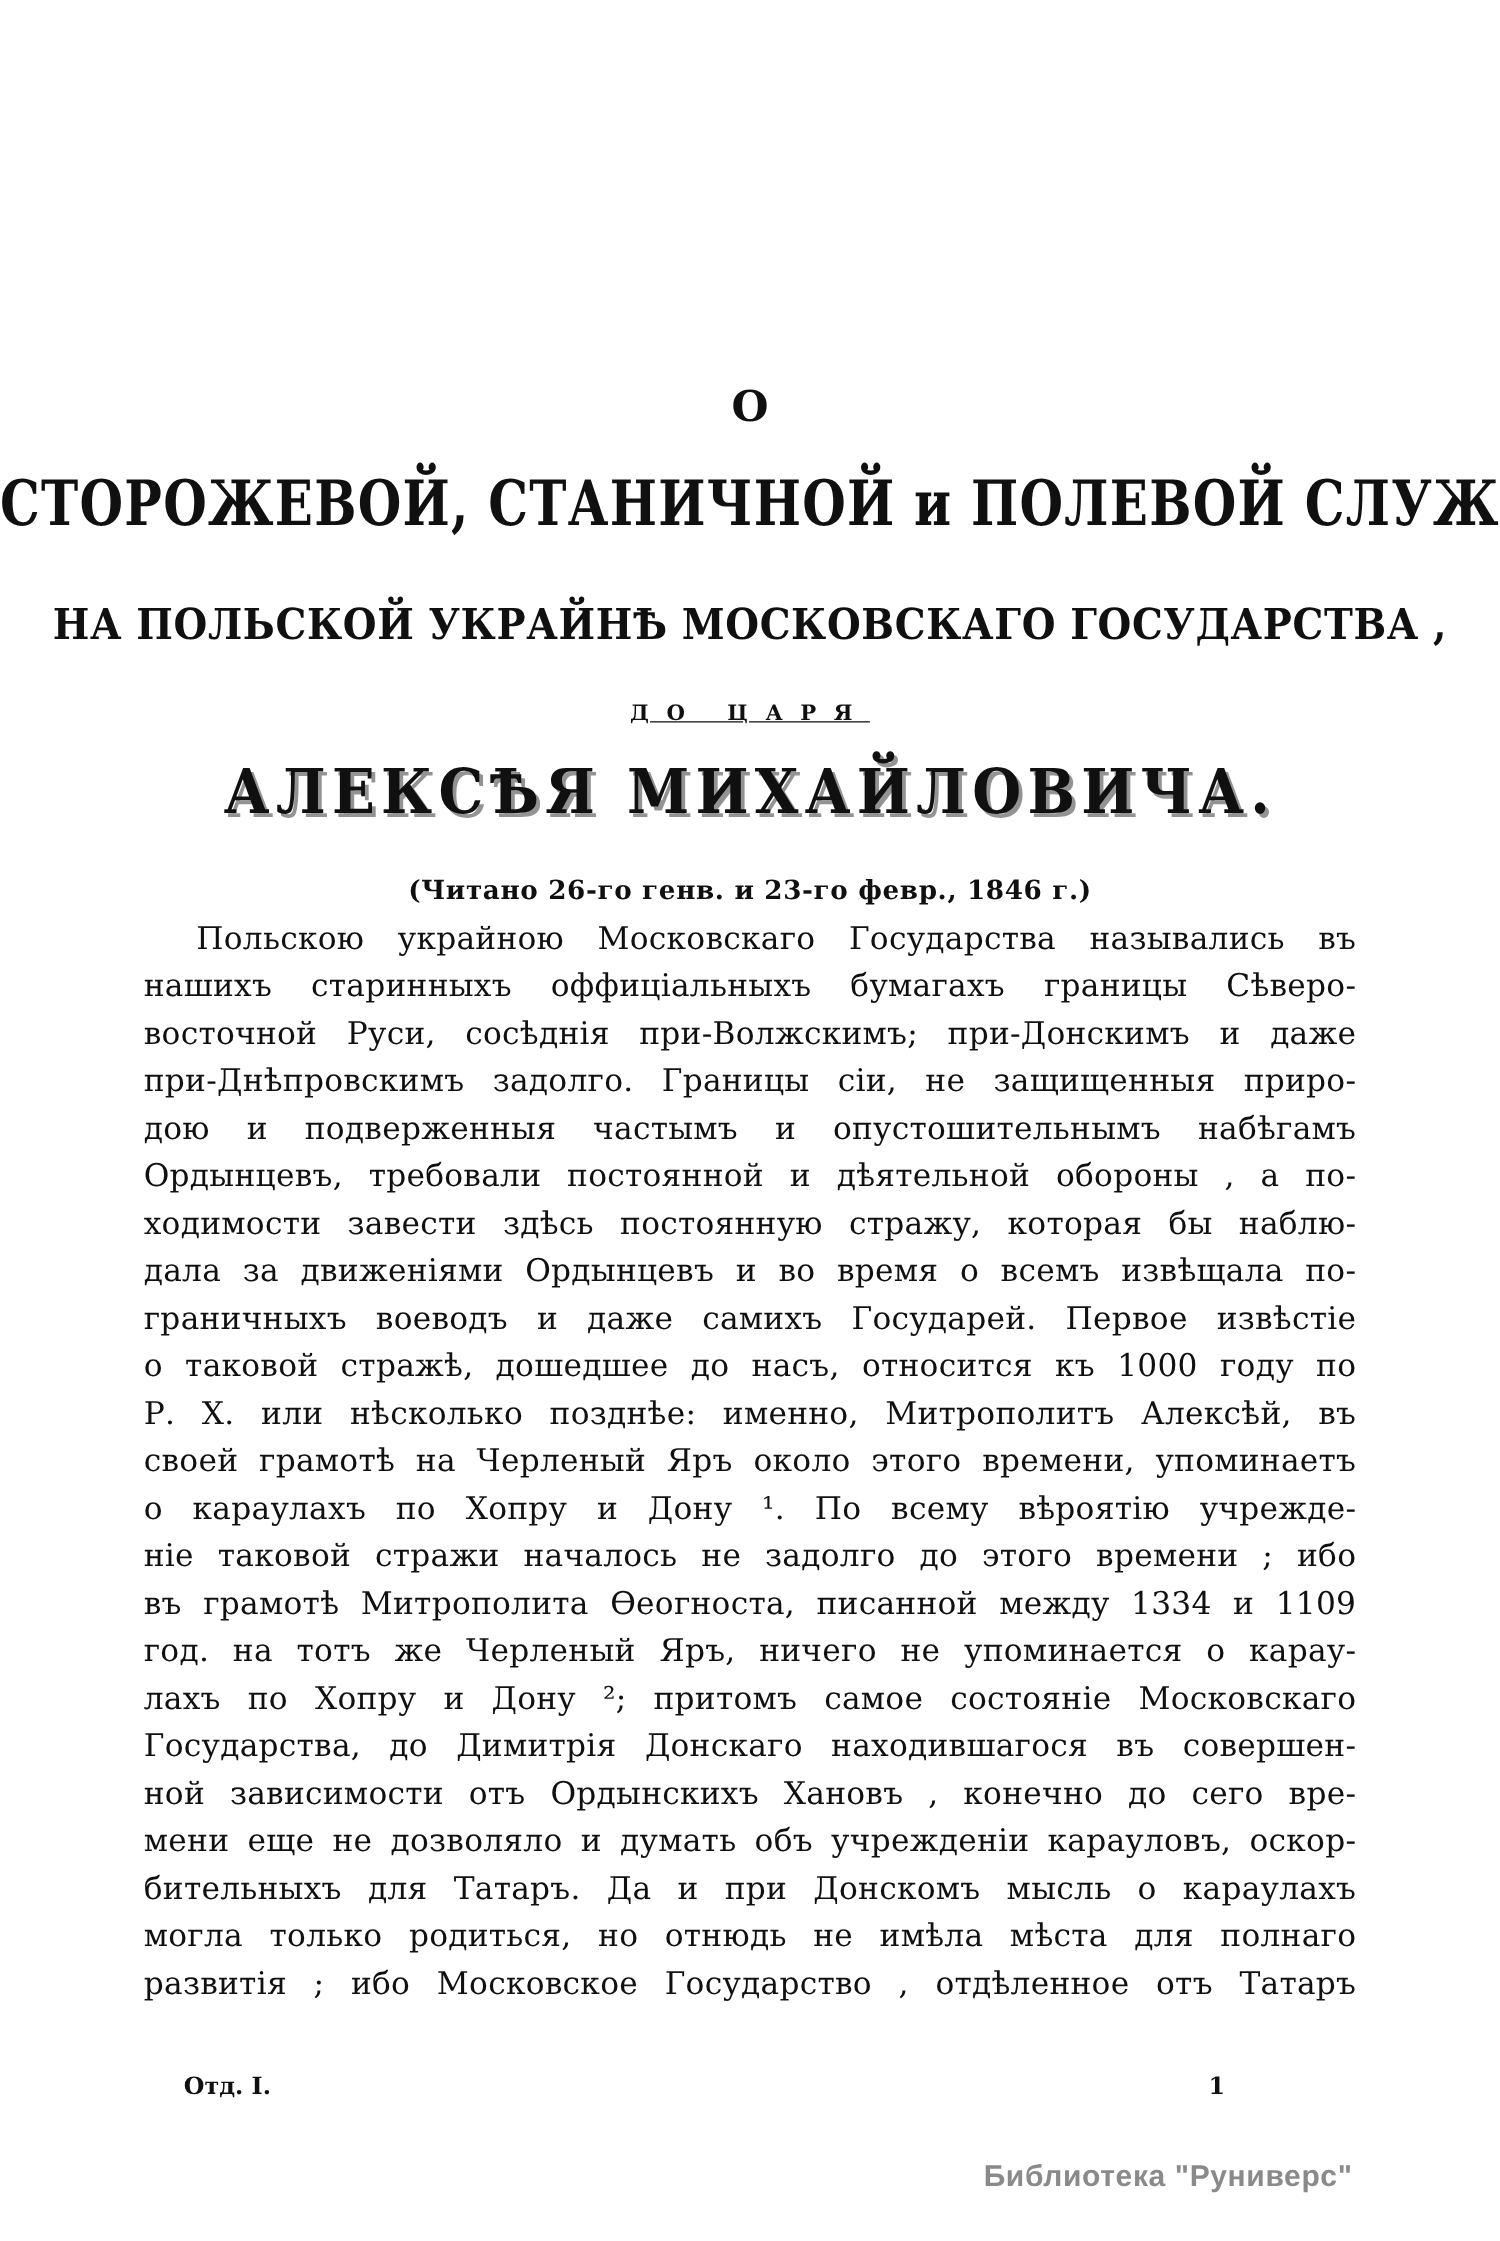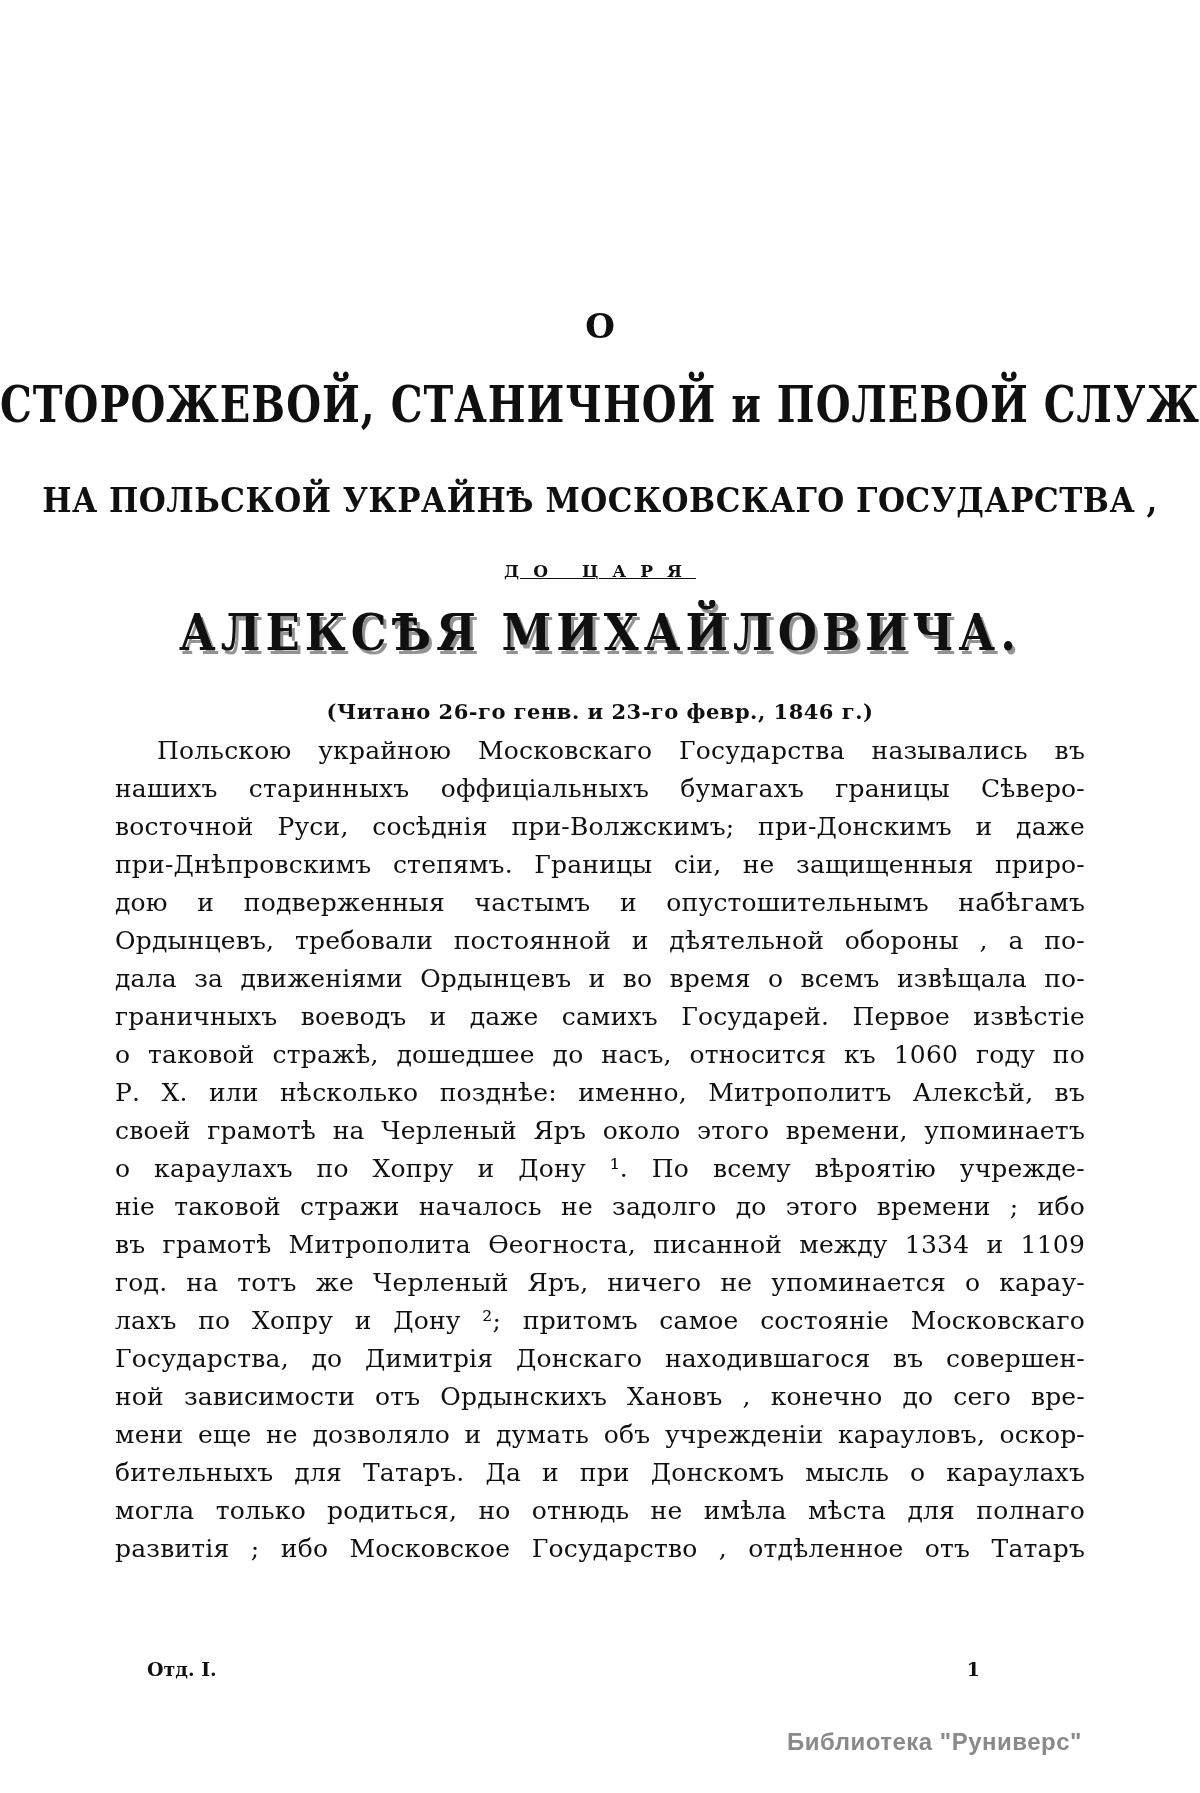--- a/index.html
+++ b/index.html
@@ -117,26 +117,27 @@
   <div class="centered t-dedication">ДО ЦАРЯ</div>
 
   <div class="centered t-name">АЛЕКСѢЯ МИХАЙЛОВИЧА.</div>
 
   <div class="centered t-note">(Читано 26-го генв. и 23-го февр., 1846 г.)</div>
 
   <div class="body-text">
     <div class="line indent">Польскою украйною Московскаго Государства назывались въ</div>
     <div class="line">нашихъ старинныхъ оффиціальныхъ бумагахъ границы Сѣверо-</div>
     <div class="line">восточной Руси, сосѣднія при-Волжскимъ; при-Донскимъ и даже</div>
-    <div class="line">при-Днѣпровскимъ степямъ. Границы сіи, не защищенныя приро-</div>
+    <div class="line">при-Днѣпровскимъ задолго. Границы сіи, не защищенныя приро-</div>
     <div class="line">дою и подверженныя частымъ и опустошительнымъ набѣгамъ</div>
     <div class="line">Ордынцевъ, требовали постоянной и дѣятельной обороны , а по-</div>
+    <div class="line">ходимости завести здѣсь постоянную стражу, которая бы наблю-</div>
     <div class="line">дала за движеніями Ордынцевъ и во время о всемъ извѣщала по-</div>
     <div class="line">граничныхъ воеводъ и даже самихъ Государей. Первое извѣстіе</div>
-    <div class="line">о таковой стражѣ, дошедшее до насъ, относится къ 1060 году по</div>
+    <div class="line">о таковой стражѣ, дошедшее до насъ, относится къ 1000 году по</div>
     <div class="line">Р. Х. или нѣсколько позднѣе: именно, Митрополитъ Алексѣй, въ</div>
     <div class="line">своей грамотѣ на Черленый Яръ около этого времени, упоминаетъ</div>
     <div class="line">о караулахъ по Хопру и Дону ¹. По всему вѣроятію учрежде-</div>
     <div class="line">ніе таковой стражи началось не задолго до этого времени ; ибо</div>
     <div class="line">въ грамотѣ Митрополита Ѳеогноста, писанной между 1334 и 1109</div>
     <div class="line">год. на тотъ же Черленый Яръ, ничего не упоминается о карау-</div>
     <div class="line">лахъ по Хопру и Дону ²; притомъ самое состояніе Московскаго</div>
     <div class="line">Государства, до Димитрія Донскаго находившагося въ совершен-</div>
     <div class="line">ной зависимости отъ Ордынскихъ Хановъ , конечно до сего вре-</div>
     <div class="line">мени еще не дозволяло и думать объ учрежденіи карауловъ, оскор-</div>

